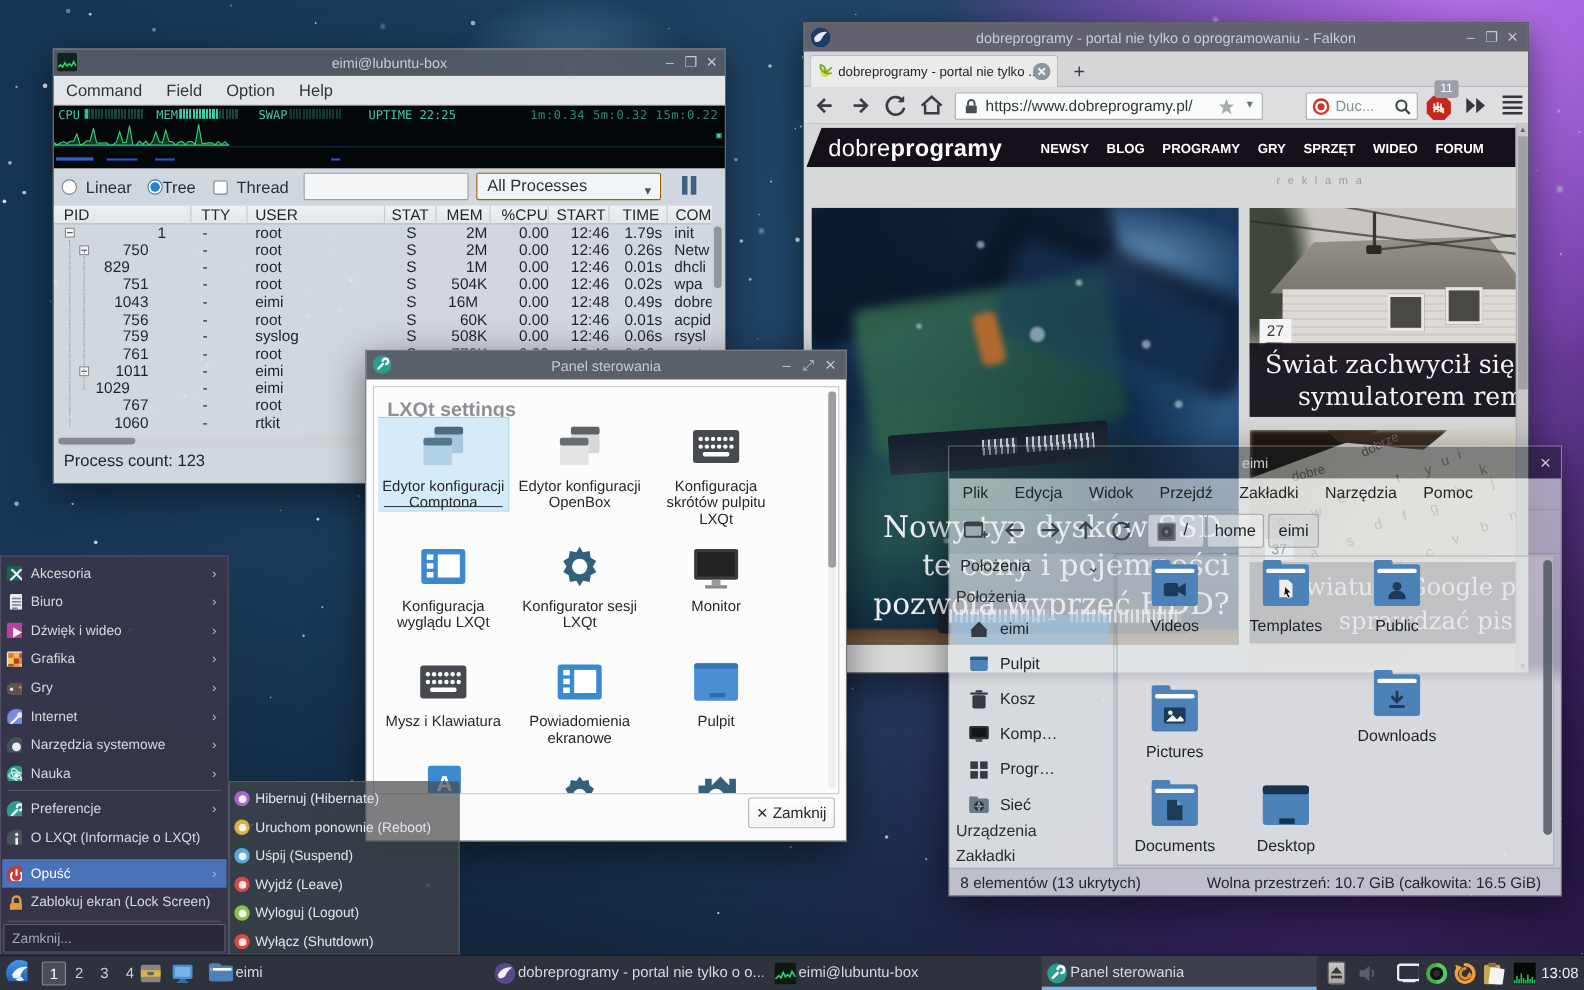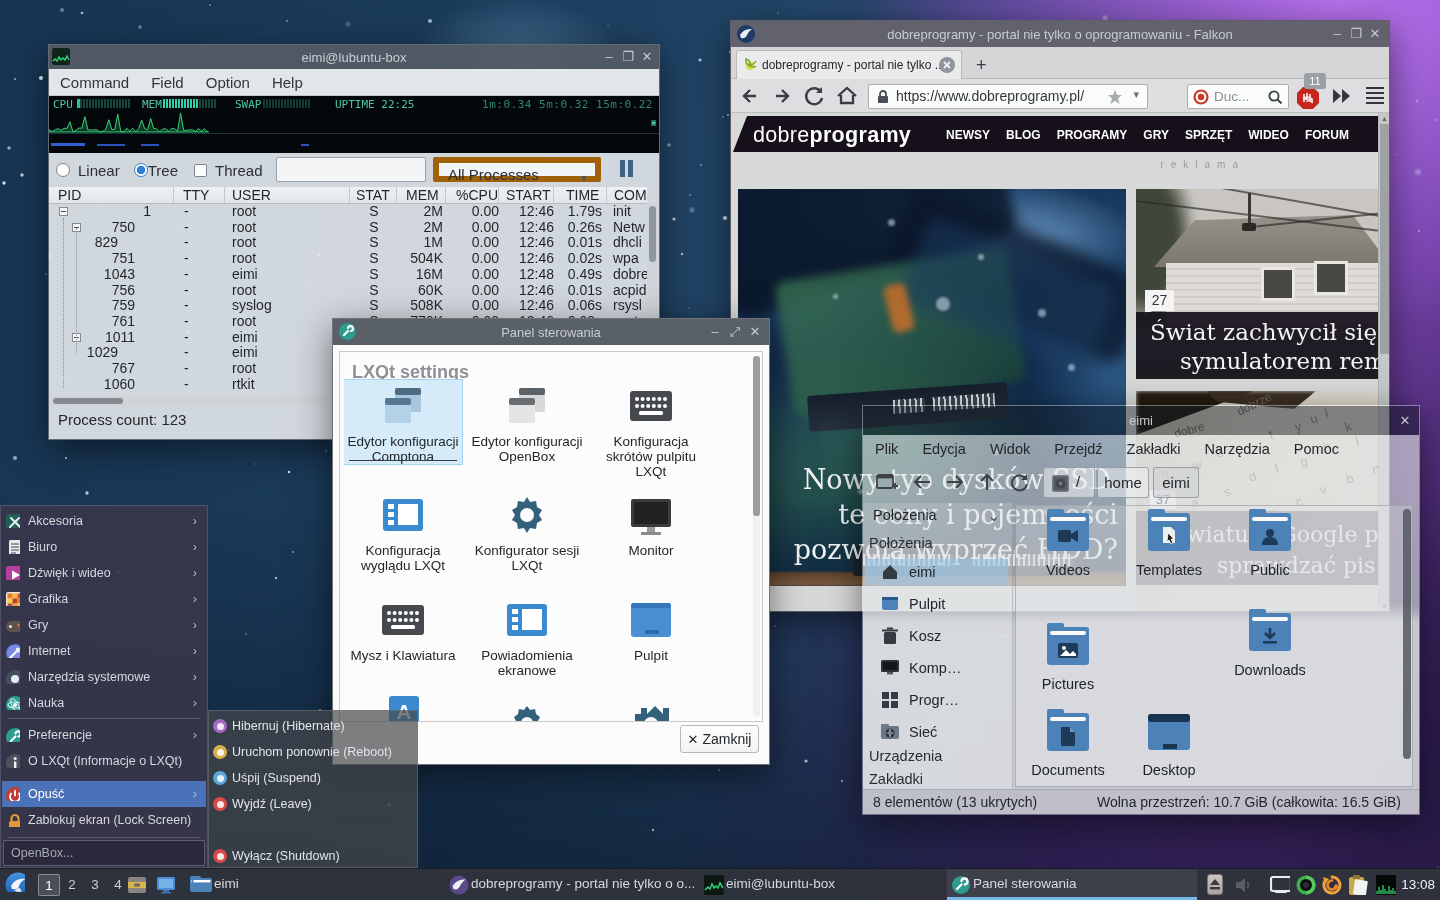--- a/index.html
+++ b/index.html
@@ -29,21 +29,21 @@
 .qps { left:48px; top:44px; width:612px; height:396px; background:rgba(223,227,231,0.93); border:1px solid rgba(10,16,24,0.55); }
 .qps-tbar { height:24px; background:rgba(13,24,37,0.66); }
 .qps-menubar { position:absolute; left:0; right:0; top:24px; height:27px; background:rgba(226,230,233,0.97); display:flex; align-items:center; color:#30353a; font-size:15px; border-bottom:1px solid rgba(160,166,172,0.5); }
 .qps-menubar span { padding:0 11px; }
 .qps-mon { position:absolute; left:0; right:0; top:51px; height:57px; overflow:hidden; background:#04080b; color:#49c7a9; font-family:"DejaVu Sans Mono",monospace; font-size:11px; }
 .qps-ctrl { position:absolute; left:0; right:0; top:108px; height:34px; display:flex; align-items:center; font-size:15px; color:#2b3036; }
 .radio { width:14px; height:14px; border-radius:50%; border:1px solid #7d858c; background:#fdfdfd; display:inline-block; }
 .radio.on { border-color:#2f7fd0; background:radial-gradient(circle at 50% 50%, #2f7fd0 0 4px, #fdfdfd 4.5px); }
 .checkbox { width:13px; height:13px; border:1px solid #7d858c; background:#fdfdfd; display:inline-block; border-radius:2px; }
 .qps-filter { position:absolute; left:227px; top:112px; width:150px; height:25px; background:rgba(252,253,254,0.8); border:1px solid #99a1a8; border-radius:2px; }
-.qps-combo { position:absolute; left:384px; top:112px; width:168px; height:25px; background:rgba(248,250,251,0.85); border:6px solid #a16207; border-radius:2px; font-size:15px; color:#2b3036; line-height:23px; padding-left:9px; }
+.qps-combo { position:absolute; left:384px; top:112px; width:168px; height:25px; background:rgba(248,250,251,0.85); border:1px solid #a16207; border-radius:2px; font-size:15px; color:#2b3036; line-height:23px; padding-left:9px; }
 .qps-combo .chev { position:absolute; right:8px; top:4px; color:#555; font-size:12px; }
 .qps-pause { position:absolute; left:569px; top:115px; width:16px; height:17px; }
 .qps-pause b { position:absolute; top:0; width:5px; height:17px; background:#3d6286; }
 .qps-head { position:absolute; left:0; right:12px; top:142px; height:17px; overflow:hidden; background:linear-gradient(#eef1f3,#e2e6e9); border-bottom:1px solid #b6bcc2; font-size:14px; color:#22262a; }
 .qps-head .hc { position:absolute; top:0; height:17px; line-height:16px; border-right:1px solid #c3c9ce; padding-left:9px; }
 .qps-rows { position:absolute; left:0; right:12px; top:159px; height:188px; overflow:hidden; font-size:14px; color:#1f2428; }
 .prow { position:absolute; left:0; right:0; height:15.7px; line-height:15.5px; }
 .pc { position:absolute; top:0; height:15.7px; white-space:nowrap; overflow:hidden; }
 .exp { position:absolute; width:9px; height:9px; border:1px solid #858b90; background:#f2f4f5; top:3px; }
 .exp::after { content:""; position:absolute; left:1px; right:1px; top:3px; height:1px; background:#4a4f54; }
@@ -678,21 +678,21 @@
           <span class="pc" style="left:398px;width:52px;text-align:right">0.00</span>
           <span class="pc" style="left:451px;width:54px;text-align:right">12:46</span>
           <span class="pc" style="left:508px;width:45px;text-align:right">0.02s</span>
           <span class="pc" style="left:564px;width:36px">wpa</span>
         </div>
         <div class="prow" style="top:62.8px">
           <span class="pc" style="left:0;width:86px;text-align:right">1043</span>
           <span class="pc" style="left:135px">-</span>
           <span class="pc" style="left:183px">eimi</span>
           <span class="pc" style="left:303px;width:44px;text-align:center">S</span>
-          <span class="pc" style="left:350px;width:44px;text-align:right">16M</span>
+          <span class="pc" style="left:350px;width:44px;text-align:center">16M</span>
           <span class="pc" style="left:398px;width:52px;text-align:right">0.00</span>
           <span class="pc" style="left:451px;width:54px;text-align:right">12:48</span>
           <span class="pc" style="left:508px;width:45px;text-align:right">0.49s</span>
           <span class="pc" style="left:564px;width:36px">dobre</span>
         </div>
         <div class="prow" style="top:78.5px">
           <span class="pc" style="left:0;width:86px;text-align:right">756</span>
           <span class="pc" style="left:135px">-</span>
           <span class="pc" style="left:183px">root</span>
           <span class="pc" style="left:303px;width:44px;text-align:center">S</span>
@@ -1191,38 +1191,42 @@
         <span class="chev">›</span>
       </div>
       <div class="am-item" style="top:301px">
         <svg class="am-ic" width="18" height="18">
           <rect x="3" y="8" width="12" height="9" rx="2" fill="#e09a3a"></rect>
           <path d="M5.5 8 V5.5 a3.5 3.5 0 0 1 7 0 V8" stroke="#e09a3a" stroke-width="2.2" fill="none"></path>
         </svg>
         <span class="lbl">Zablokuj ekran (Lock Screen)</span>
       </div>
       <div class="am-sep" style="top:331px"></div>
-      <div class="am-search"><span>OpenBox...</span></div>
+      <div class="am-search"><span>Zamknij...</span></div>
     </nav>
     <nav class="submenu">
       <div class="sm-item" style="top:2px">
         <i class="sm-ic" style="background:#a569c4"></i>
         <span class="lbl">Hibernuj (Hibernate)</span>
       </div>
       <div class="sm-item" style="top:28px">
         <i class="sm-ic" style="background:#d8b04a"></i>
         <span class="lbl">Uruchom ponownie (Reboot)</span>
       </div>
       <div class="sm-item" style="top:54px">
         <i class="sm-ic" style="background:#5aa7d8"></i>
         <span class="lbl">Uśpij (Suspend)</span>
       </div>
       <div class="sm-item" style="top:80px">
         <i class="sm-ic" style="background:#d84a4a"></i>
         <span class="lbl">Wyjdź (Leave)</span>
+      </div>
+      <div class="sm-item" style="top:106px">
+        <i class="sm-ic" style="background:#8cc152"></i>
+        <span class="lbl">Wyloguj (Logout)</span>
       </div>
       <div class="sm-item" style="top:132px">
         <i class="sm-ic" style="background:#d84a4a"></i>
         <span class="lbl">Wyłącz (Shutdown)</span>
       </div>
     </nav>
 
 <footer class="taskbar">
   <svg width="0" height="0">
         <defs>

